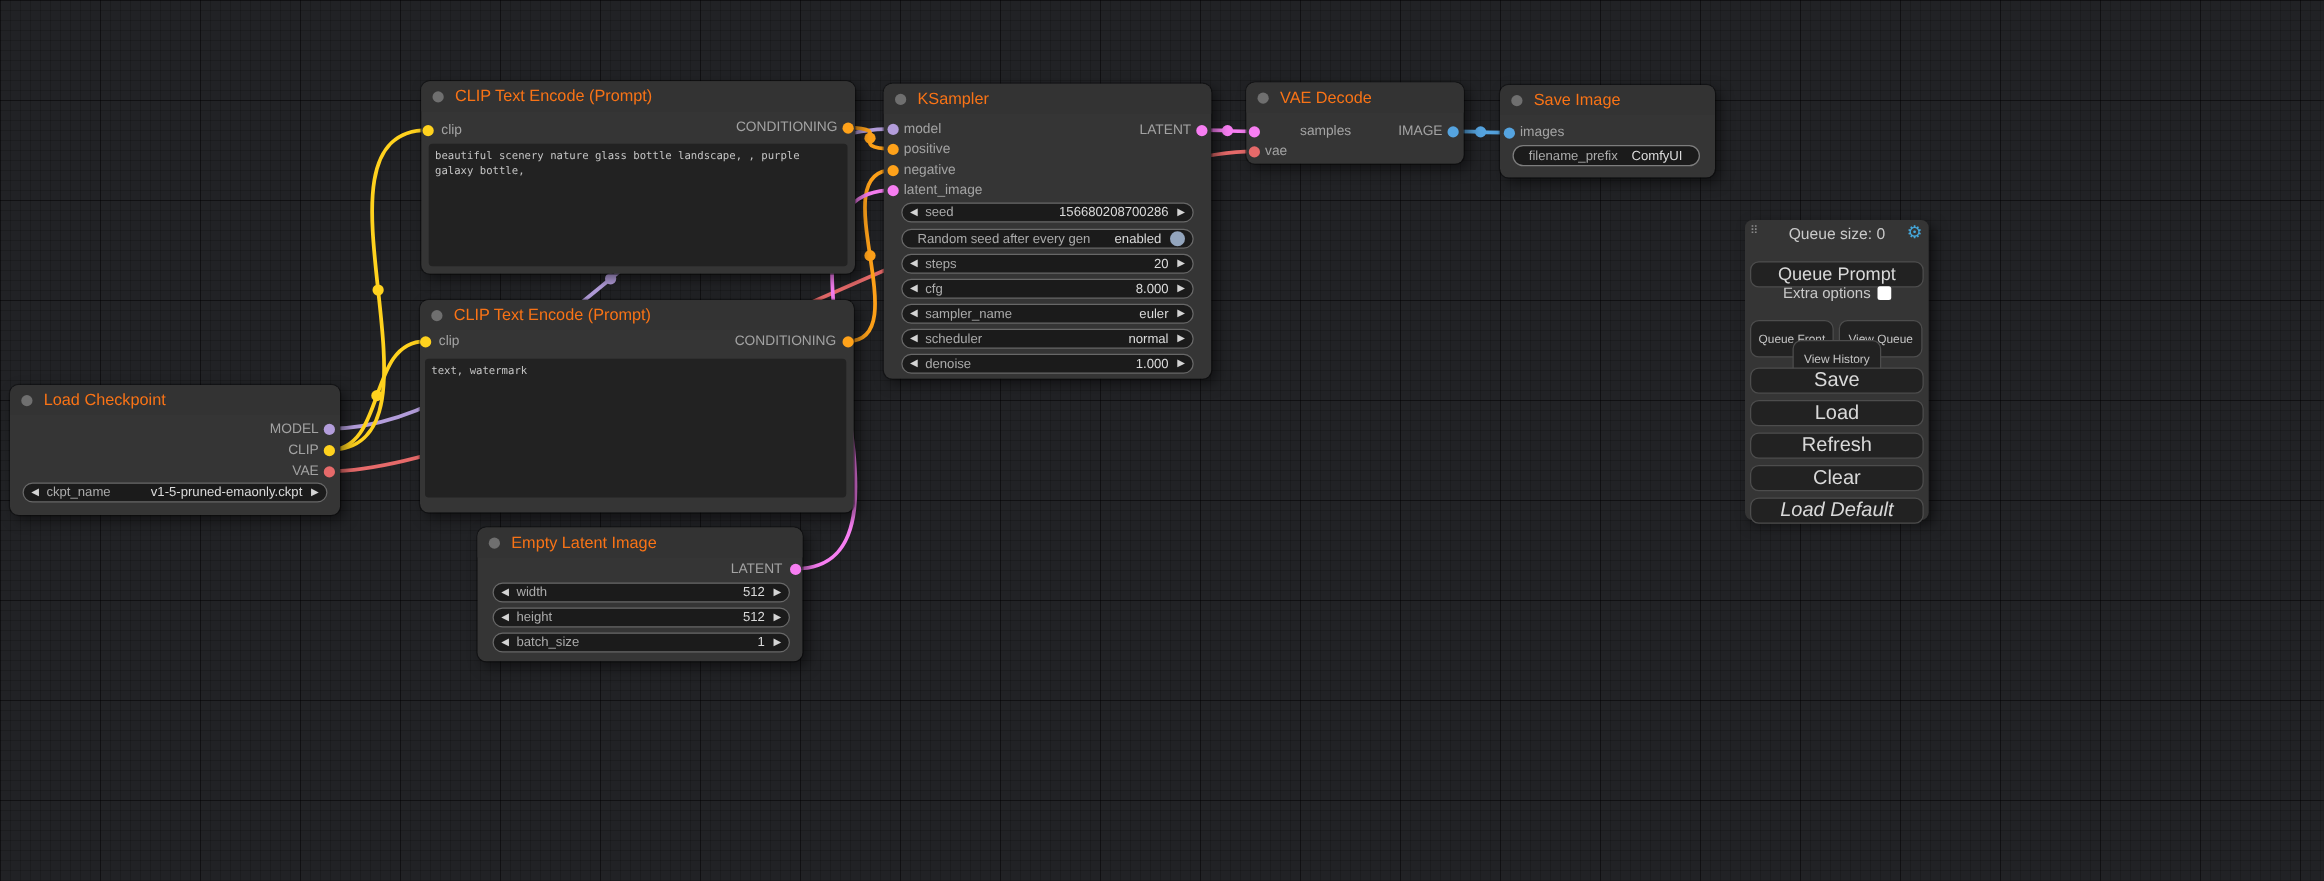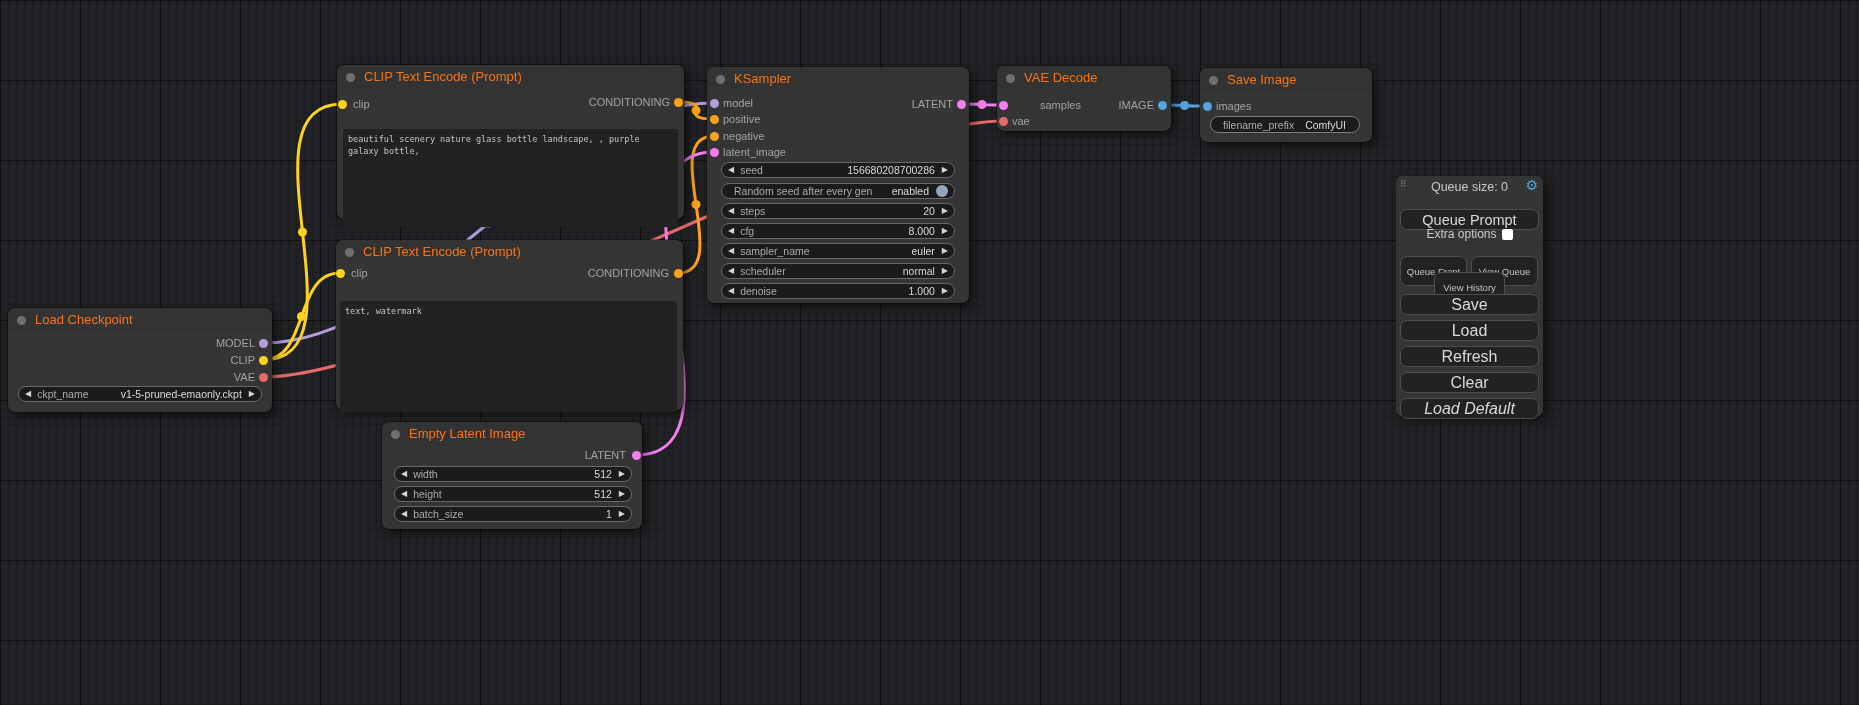--- a/index.html
+++ b/index.html
@@ -15,21 +15,21 @@
   .node{position:absolute;z-index:2;background:#353535;border-radius:7px;
     box-shadow:4px 4px 10px rgba(0,0,0,.5);outline:1px solid rgba(0,0,0,.35);}
   .ntitle{position:relative;height:24px;background:#333333;border-radius:7px 7px 0 0;
     color:#f97316;font-size:13px;line-height:24px;padding-left:27px;white-space:nowrap;}
   .tdot{position:absolute;left:9px;top:7.5px;width:9px;height:9px;border-radius:50%;}
   .slot{position:absolute;font-size:11px;line-height:14px;color:#a3a3a3;white-space:nowrap;}
   .slot.out{text-align:right;}
   .pdot{position:absolute;width:9px;height:9px;border-radius:50%;}
   .prompt{position:absolute;background:#222222;border-radius:3px;color:#c4c4c4;
     font-family:"DejaVu Sans Mono",monospace;font-size:8.5px;line-height:12px;
-    padding:4px 5px;box-sizing:border-box;white-space:pre-wrap;overflow:hidden;margin-top:14px;}
+    padding:4px 5px;box-sizing:border-box;white-space:pre-wrap;overflow:hidden;}
   .widget{position:absolute;height:16px;background:#1b1b1b;border:1px solid #686868;
     border-radius:9px;display:flex;align-items:center;box-sizing:border-box;
     font-size:10.5px;color:#ababab;padding:0 6px;}
   .arr{font-size:8px;color:#d4d4d4;line-height:16px;}
   .wlabel{margin-left:6px;white-space:nowrap;}
   .wvalue{margin-left:auto;margin-right:7px;color:#dadada;white-space:nowrap;}
   .toggle-dot{width:12px;height:12px;border-radius:50%;flex:0 0 auto;}
   .qpanel{position:absolute;left:1396px;top:176px;width:147px;height:240px;z-index:3;
     background:#353535;border-radius:6px;box-shadow:4px 4px 10px rgba(0,0,0,.55);}
   .qhandle{position:absolute;left:4px;top:4px;font-size:9px;color:#8a8a8a;line-height:9px;letter-spacing:1px;}

